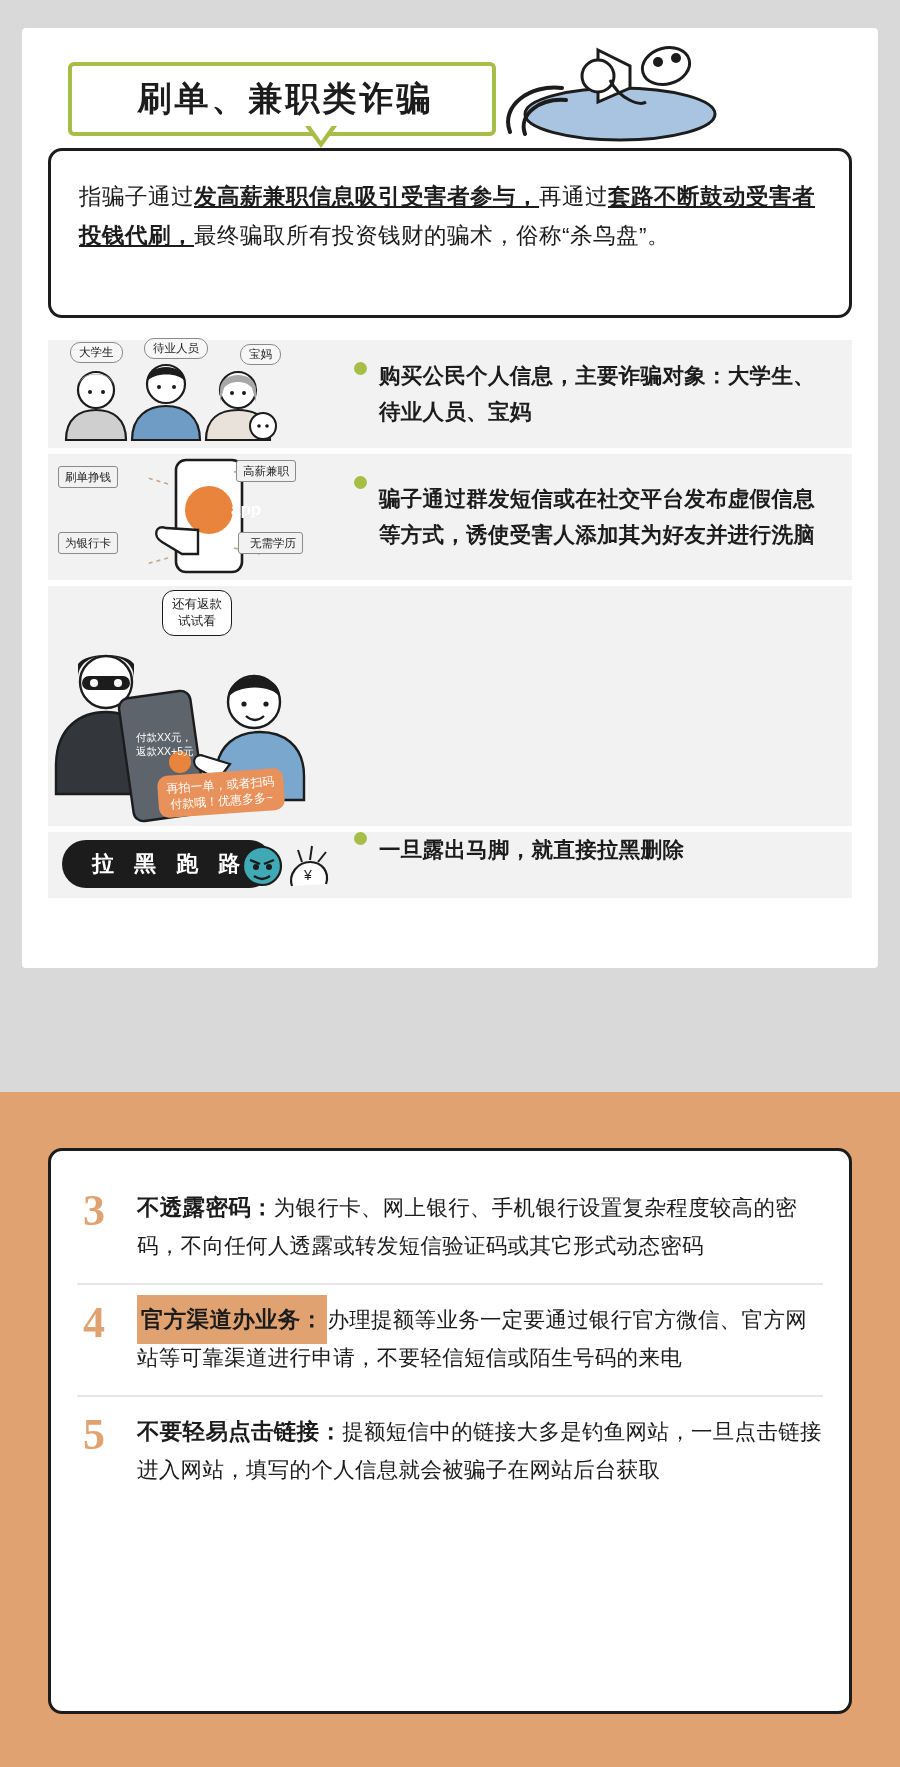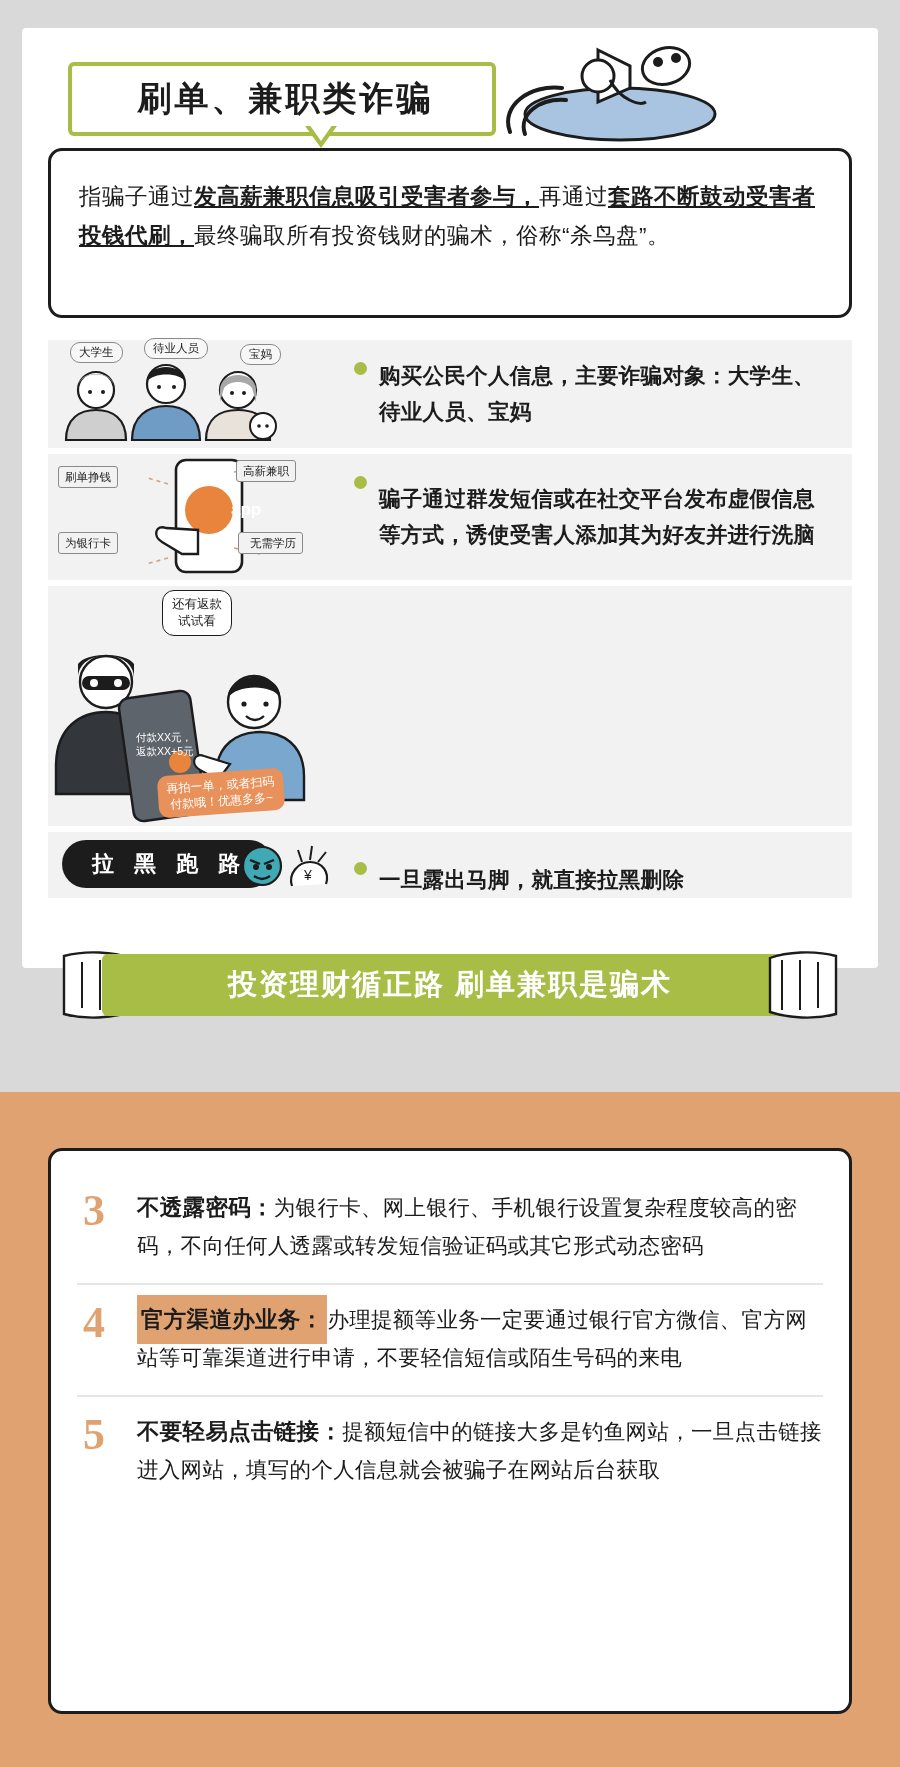--- a/index.html
+++ b/index.html
@@ -192,21 +192,21 @@
     padding: 16px 18px 16px 6px;
     flex: 1;
   }
   .combo .combo-sub + .combo-sub {
     border-top: 1px solid #dcdcdc;
   }
 
   
   .last-row {
     display: flex;
-    align-items: flex-end;
+    align-items: flex-start;
     background: #f2f2f2;
     min-height: 66px;
   }
   .blacklist-pill {
     margin: 8px 0 8px 14px;
     background: #1c1c1c;
     color: #ffffff;
     font-size: 22px;
     font-weight: bold;
     letter-spacing: 7px;
@@ -458,33 +458,20 @@
           <text x="68" y="46" font-size="14" font-family="Liberation Sans" fill="#1c1c1c">¥</text>
         </svg>
       </div>
       <div style="flex:1; display:flex; align-items:center; padding-left:6px;">
         <span class="bullet-dot" style="margin-top:0;"></span>
         <span class="step-text">一旦露出马脚，就直接拉黑删除</span>
       </div>
     </div>
   </div>
 
-  <div class="slogan-wrap">
-    <svg class="ribbon-left" viewBox="0 0 90 74">
-      <path d="M4 8 C26 2, 54 4, 70 10 L70 64 C52 70, 26 72, 4 66 Z" fill="#ffffff" stroke="#1c1c1c" stroke-width="2.4"></path>
-      <path d="M22 14 L22 60 M40 12 L40 62 M58 12 L58 62" stroke="#1c1c1c" stroke-width="2"></path>
-    </svg>
-    <div class="slogan-bar">
-      <span class="slogan-text">投资理财循正路 刷单兼职是骗术</span>
-    </div>
-    <svg class="ribbon-right" viewBox="0 0 90 74">
-      <path d="M86 8 C64 2, 36 4, 20 10 L20 64 C38 70, 64 72, 86 66 Z" fill="#ffffff" stroke="#1c1c1c" stroke-width="2.4"></path>
-      <path d="M68 14 L68 60 M50 12 L50 62 M32 12 L32 62" stroke="#1c1c1c" stroke-width="2"></path>
-    </svg>
-  </div>
 
   <div class="bottom-panel"></div>
   <div class="bottom-card">
 
     <div class="tip">
       <div class="tip-num">3</div>
       <div class="tip-content">
         <span class="tip-title">不透露密码：</span><span>为银行卡、网上银行、手机银行设置复杂程度较高的密码，不向任何人透露或转发短信验证码或其它形式动态密码</span>
       </div>
     </div>

